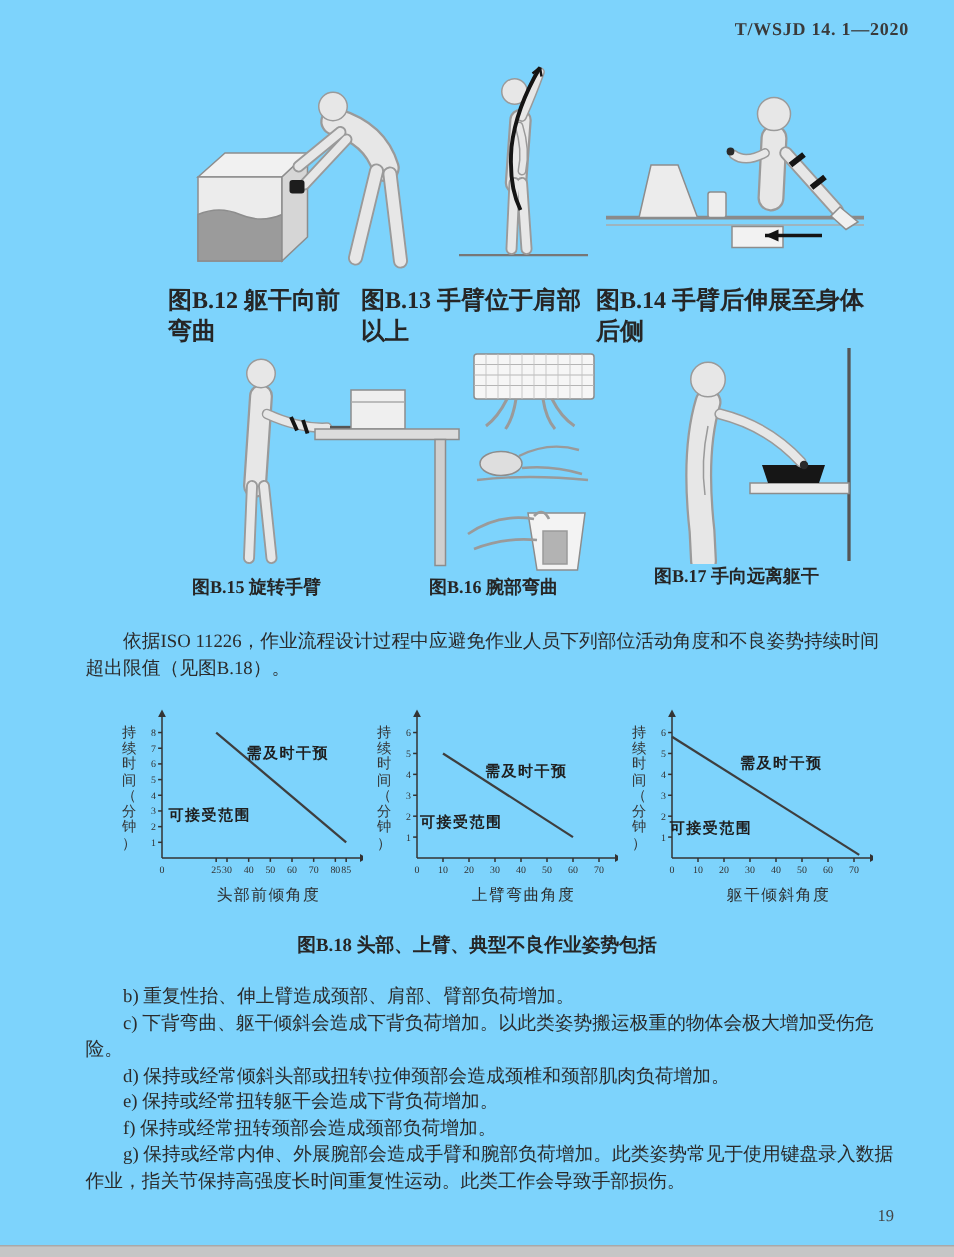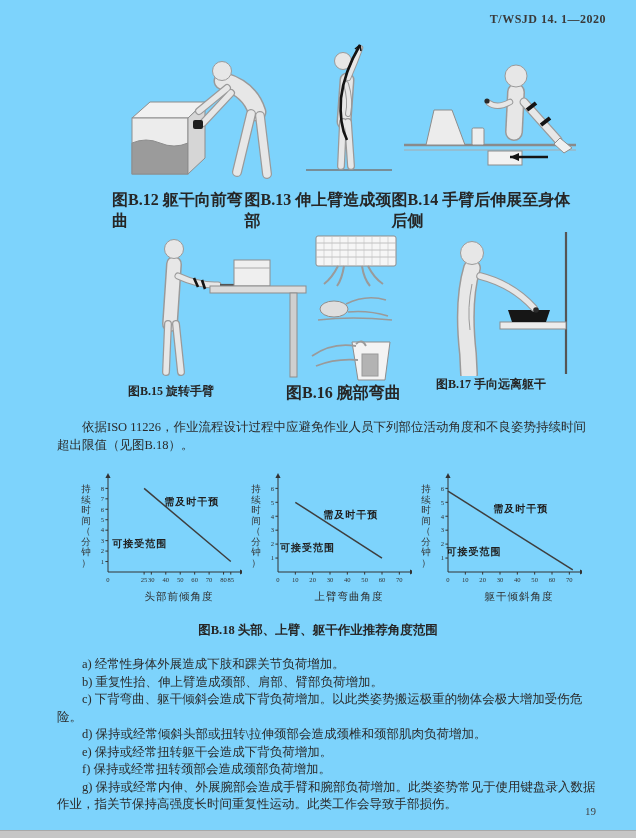--- a/index.html
+++ b/index.html
@@ -10,21 +10,21 @@
   .bottom-edge{position:absolute;left:0;right:0;bottom:0;height:7px;background:#c6c6c6;border-top:1px solid #a9a9a9;}
 
   figure{margin:0;padding:0;position:absolute;}
   figure svg{display:block;width:100%;height:100%;}
   .sil{fill:none;stroke:#9a9a9a;}
   .silf{fill:#e7e7e7;stroke:#9a9a9a;}
 
   .cap-row1{position:absolute;top:190px;left:112px;width:470px;display:flex;justify-content:space-between;
             font-size:16px;font-weight:bold;color:#262626;}
   .cap-b15{position:absolute;top:383px;left:128px;font-size:12px;font-weight:bold;color:#262626;}
-  .cap-b16{position:absolute;top:383px;left:286px;font-size:16px;font-weight:bold;color:#262626;}
+  .cap-b16{position:absolute;top:383px;left:286px;font-size:12px;font-weight:bold;color:#262626;}
   .cap-b17{position:absolute;top:376px;left:408px;width:166px;text-align:center;font-size:12px;font-weight:bold;color:#262626;line-height:16px;}
 
   .para{position:absolute;top:418px;left:57px;width:540px;font-size:12.5px;line-height:18px;text-indent:2em;margin:0;}
 
   .charts{position:absolute;top:472px;left:80px;width:520px;display:flex;gap:8px;}
   .chart{display:flex;align-items:flex-start;}
   .ylabel{display:flex;flex-direction:column;align-items:center;font-size:9.5px;line-height:10.5px;
           color:#333;padding-top:12px;width:12px;}
   .plotwrap{display:flex;flex-direction:column;align-items:center;}
   .xlabel{font-size:10.5px;color:#2e2e2e;margin-top:0px;letter-spacing:1px;margin-left:24px;}
@@ -92,21 +92,21 @@
       <path d="M129,58 l9,-7 M143,73 l9,-7" stroke="#141414" stroke-width="4"></path>
       <circle cx="118" cy="24" r="11" class="silf"></circle>
       <polygon points="162,86 174,96 166,101 156,92" fill="#f0f0f0" stroke="#8d8d8d"></polygon>
       <line x1="150" y1="105" x2="112" y2="105" stroke="#141414" stroke-width="2.4"></line>
       <polygon points="112,105 121,101 121,109" fill="#141414"></polygon>
     </svg>
   </figure>
 
   <div class="cap-row1">
     <span>图B.12 躯干向前弯曲</span>
-    <span>图B.13 伸上臂造成颈部</span>
+    <span>图B.13 手臂位于肩部以上</span>
     <span>图B.14 手臂后伸展至身体后侧</span>
   </div>
 
   <figure style="left:112px;top:232px;width:202px;height:148px;">
     <svg viewBox="0 0 202 148">
       <path d="M62,32 L58,92" class="sil" stroke-width="16" stroke-linecap="round"></path>
       <path d="M62,32 L58,92" stroke="#e7e7e7" fill="none" stroke-width="13" stroke-linecap="round"></path>
       <path d="M56,92 L54,140 M64,92 L69,140" class="sil" stroke-width="8" stroke-linecap="round"></path>
       <path d="M56,92 L54,140 M64,92 L69,140" stroke="#e7e7e7" fill="none" stroke-width="5.5" stroke-linecap="round"></path>
       <path d="M66,44 Q88,54 106,53" class="sil" stroke-width="7" stroke-linecap="round"></path>
@@ -313,24 +313,23 @@
             <text x="12" y="18.66363636363636" text-anchor="end" font-size="6.6" fill="#333" font-family="&quot;Liberation Serif&quot;,serif">6</text>
             <polyline points="16,19.151515151515156 140.8,97.9090909090909" fill="none" stroke="#3e3e3e" stroke-width="1.5"></polyline>
             <text x="88.80000000000001" y="40.06060606060606" text-anchor="middle" font-size="10" font-weight="bold" fill="#1f1f1f" font-family="&quot;Liberation Serif&quot;,serif" letter-spacing="1">需及时干预</text>
             <text x="42" y="83.27272727272728" text-anchor="middle" font-size="10" font-weight="bold" fill="#1f1f1f" font-family="&quot;Liberation Serif&quot;,serif" letter-spacing="1">可接受范围</text>
           </svg>
         <div class="xlabel">躯干倾斜角度</div>
       </div>
     </div>
   </div>
 
-  <div class="cap-b18">图B.18 头部、上臂、躯干作业推荐角度范围</div>
+  <div class="cap-b18">图B.18 头部、上臂、典型不良作业姿势包括</div>
 
   <div class="list">
-    <p>a) 经常性身体外展造成下肢和踝关节负荷增加。</p>
     <p>b) 重复性抬、伸上臂造成颈部、肩部、臂部负荷增加。</p>
     <p>c) 下背弯曲、躯干倾斜会造成下背负荷增加。以此类姿势搬运极重的物体会极大增加受伤危险。</p>
     <p>d) 保持或经常倾斜头部或扭转\拉伸颈部会造成颈椎和颈部肌肉负荷增加。</p>
     <p>e) 保持或经常扭转躯干会造成下背负荷增加。</p>
     <p>f) 保持或经常扭转颈部会造成颈部负荷增加。</p>
     <p>g) 保持或经常内伸、外展腕部会造成手臂和腕部负荷增加。此类姿势常见于使用键盘录入数据作业，指关节保持高强度长时间重复性运动。此类工作会导致手部损伤。</p>
   </div>
 
   <div class="page-num">19</div>
   <div class="bottom-edge"></div>

